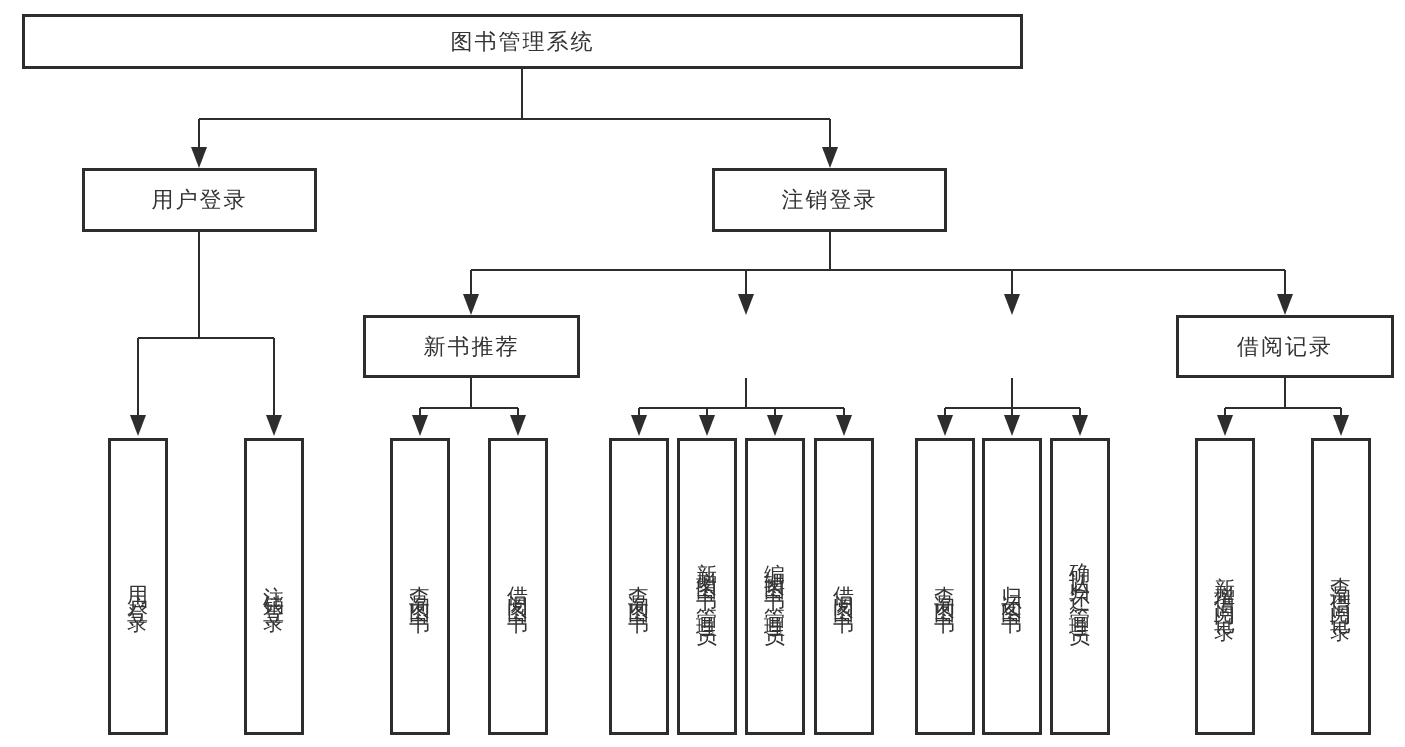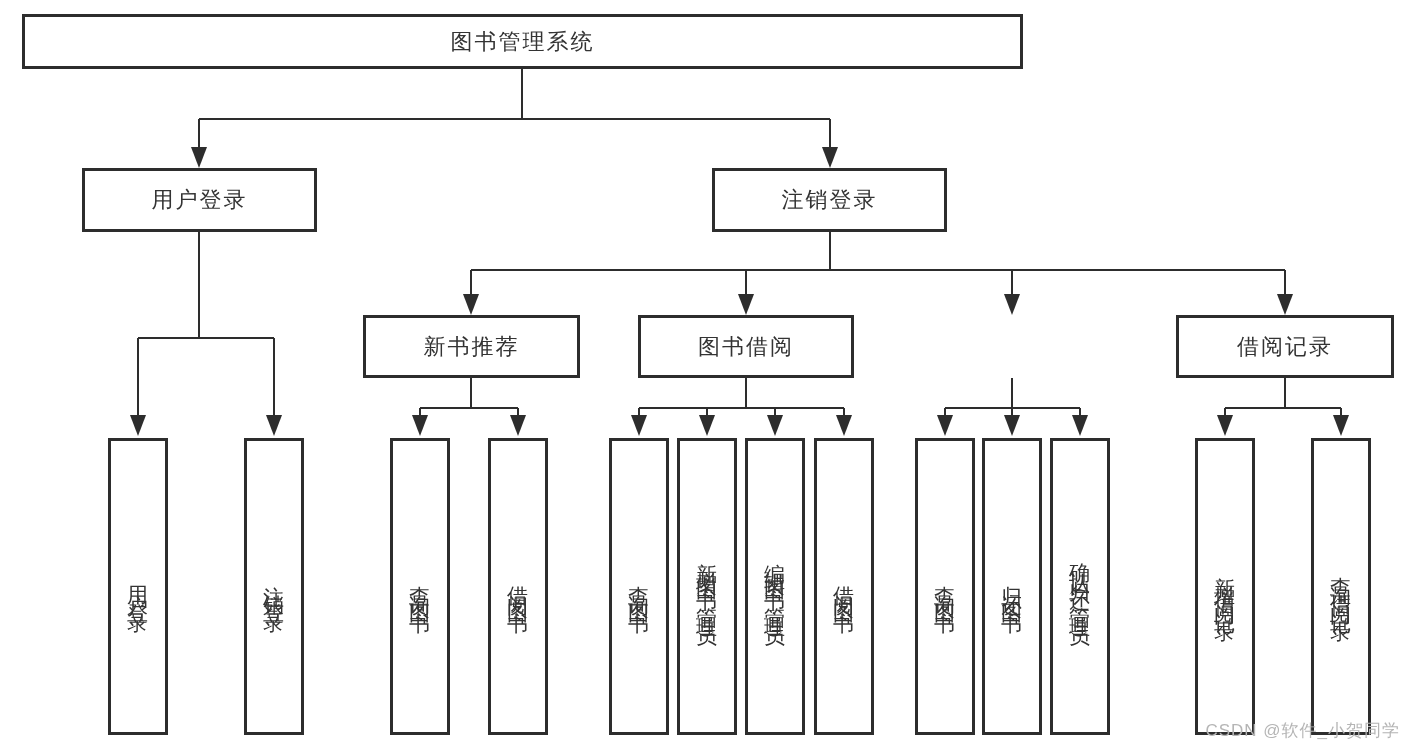--- a/index.html
+++ b/index.html
@@ -76,23 +76,20 @@
   <div class="box h" style="left:82px; top:168px; width:235px; height:64px">
     <span>用户登录</span>
   </div>
   <div class="box h" style="left:712px; top:168px; width:235px; height:64px">
     <span>注销登录</span>
   </div>
 
   <div class="box h" style="left:363px; top:315px; width:217px; height:63px">
     <span>新书推荐</span>
   </div>
-  <div class="box h" style="left:638px; top:315px; width:216px; height:63px">
-    <span>图书借阅</span>
-  </div>
   <div class="box h" style="left:1176px; top:315px; width:218px; height:63px">
     <span>借阅记录</span>
   </div>
 
   <div class="box v" style="left:108px; top:438px; width:60px; height:297px">
     <span>用户登录</span>
   </div>
   <div class="box v" style="left:244px; top:438px; width:60px; height:297px">
     <span>注销登录</span>
   </div>
@@ -127,15 +124,14 @@
     <span>确认归还（管理员）</span>
   </div>
 
   <div class="box v" style="left:1195px; top:438px; width:60px; height:297px">
     <span>新增借阅记录</span>
   </div>
   <div class="box v" style="left:1311px; top:438px; width:60px; height:297px">
     <span>查询借阅记录</span>
   </div>
 
-  <div class="watermark">CSDN @软件_小贺同学</div>
 
 </div>
 
 </body></html>

